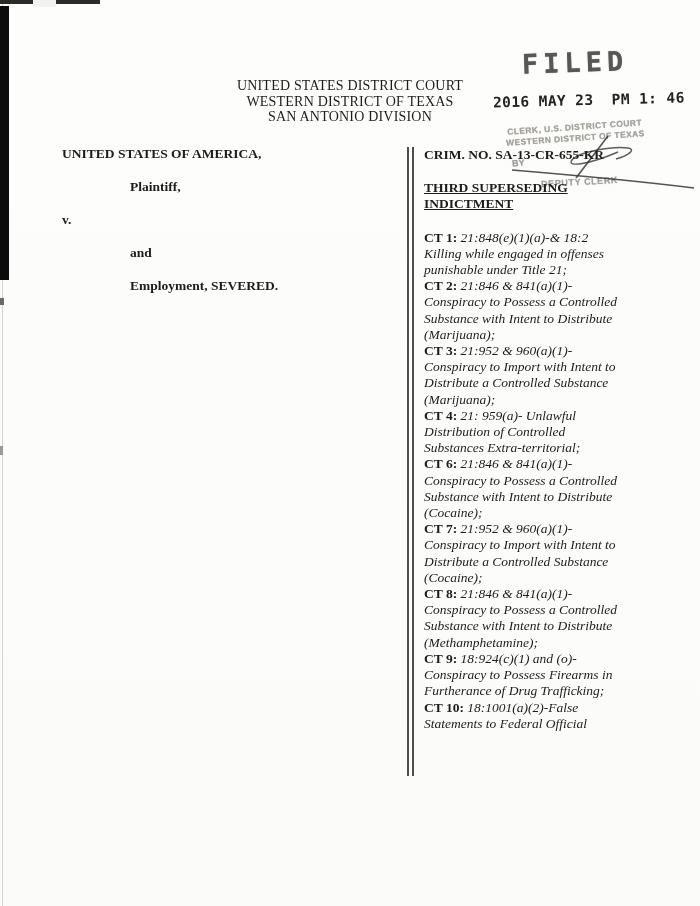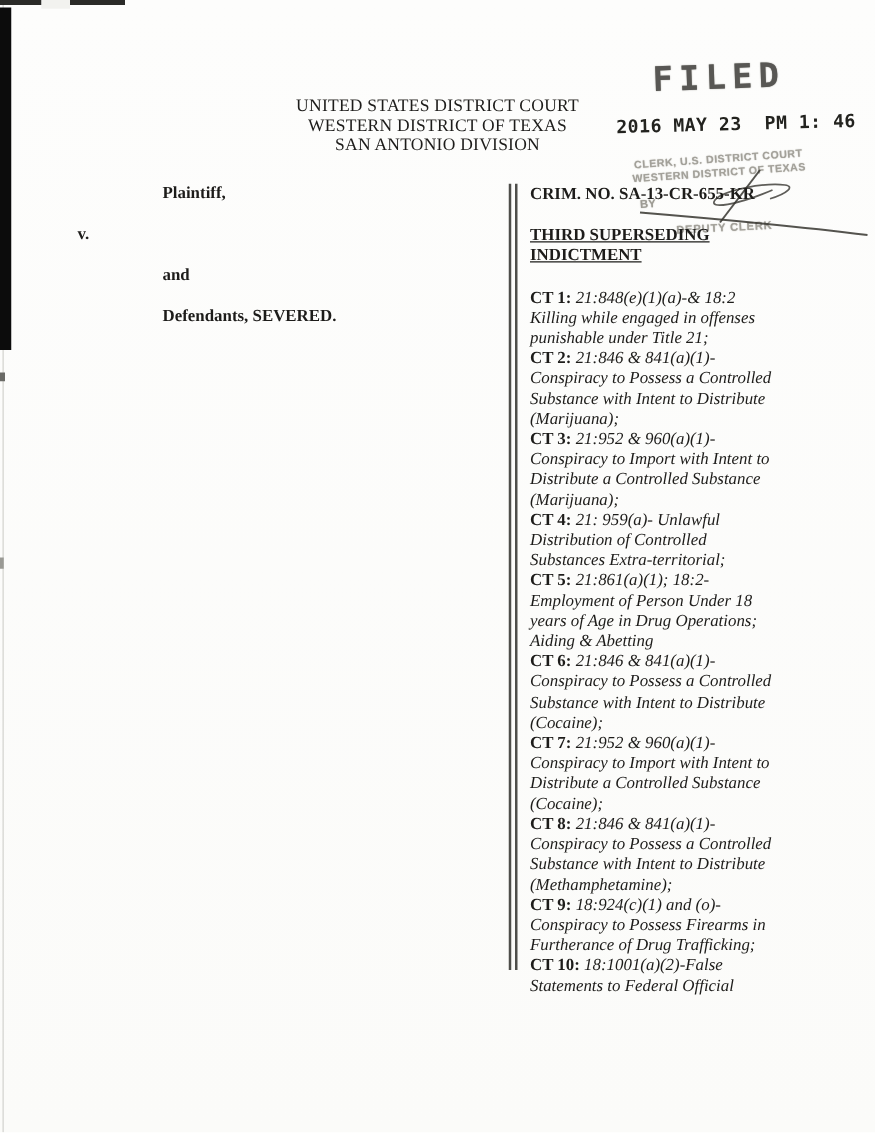--- a/index.html
+++ b/index.html
@@ -103,24 +103,25 @@
   <div class="stamp-by">BY</div>
   <div class="stamp-deputy">DEPUTY CLERK</div>
 
   <svg class="sig-svg" width="220" height="90" viewBox="0 0 220 90">
     <path d="M 32 52 C 80 56, 150 62, 214 70" stroke="#36352f" stroke-width="1.6" fill="none" opacity="0.85"></path>
     <path d="M 128 18 L 96 60" stroke="#36352f" stroke-width="1.6" fill="none" opacity="0.85"></path>
     <path d="M 138 34 C 110 46, 86 50, 92 42 C 98 34, 132 28, 148 30 C 156 31, 150 37, 136 41" stroke="#36352f" stroke-width="1.4" fill="none" opacity="0.8"></path>
   </svg>
 
   <div class="caption">
+    <div class="blk">UNITED STATES OF AMERICA,</div>
     <div class="blk indent">Plaintiff,</div>
     <div class="blk">v.</div>
     <div class="blk indent">and</div>
-    <div class="blk indent">Defendants, SEVERED.</div>
+    <div class="blk indent">Employment, SEVERED.</div>
   </div>
 
   <div class="divider"></div>
 
   <div class="right-col">
     <p class="crim-no">CRIM. NO. SA-13-CR-655-KR</p>
     <p class="case-title">THIRD SUPERSEDING</p>
     <p class="case-title last">INDICTMENT</p>
 
     <p class="count"><b>CT 1:</b> <span class="ct-text">21:848(e)(1)(a)-&amp; 18:2
@@ -130,24 +131,20 @@
 Conspiracy to Possess a Controlled
 Substance with Intent to Distribute
 (Marijuana);</span></p>
     <p class="count"><b>CT 3:</b> <span class="ct-text">21:952 &amp; 960(a)(1)-
 Conspiracy to Import with Intent to
 Distribute a Controlled Substance
 (Marijuana);</span></p>
     <p class="count"><b>CT 4:</b> <span class="ct-text">21: 959(a)- Unlawful
 Distribution of Controlled
 Substances  Extra-territorial;</span></p>
-    <p class="count"><b>CT 5:</b> <span class="ct-text">21:861(a)(1); 18:2-
-Employment of Person Under 18
-years of Age in Drug Operations;
-Aiding &amp; Abetting</span></p>
     <p class="count"><b>CT 6:</b> <span class="ct-text">21:846 &amp; 841(a)(1)-
 Conspiracy to Possess a Controlled
 Substance with Intent to Distribute
 (Cocaine);</span></p>
     <p class="count"><b>CT 7:</b> <span class="ct-text">21:952 &amp; 960(a)(1)-
 Conspiracy to Import with Intent to
 Distribute a Controlled Substance
 (Cocaine);</span></p>
     <p class="count"><b>CT 8:</b> <span class="ct-text">21:846 &amp; 841(a)(1)-
 Conspiracy to Possess a Controlled

